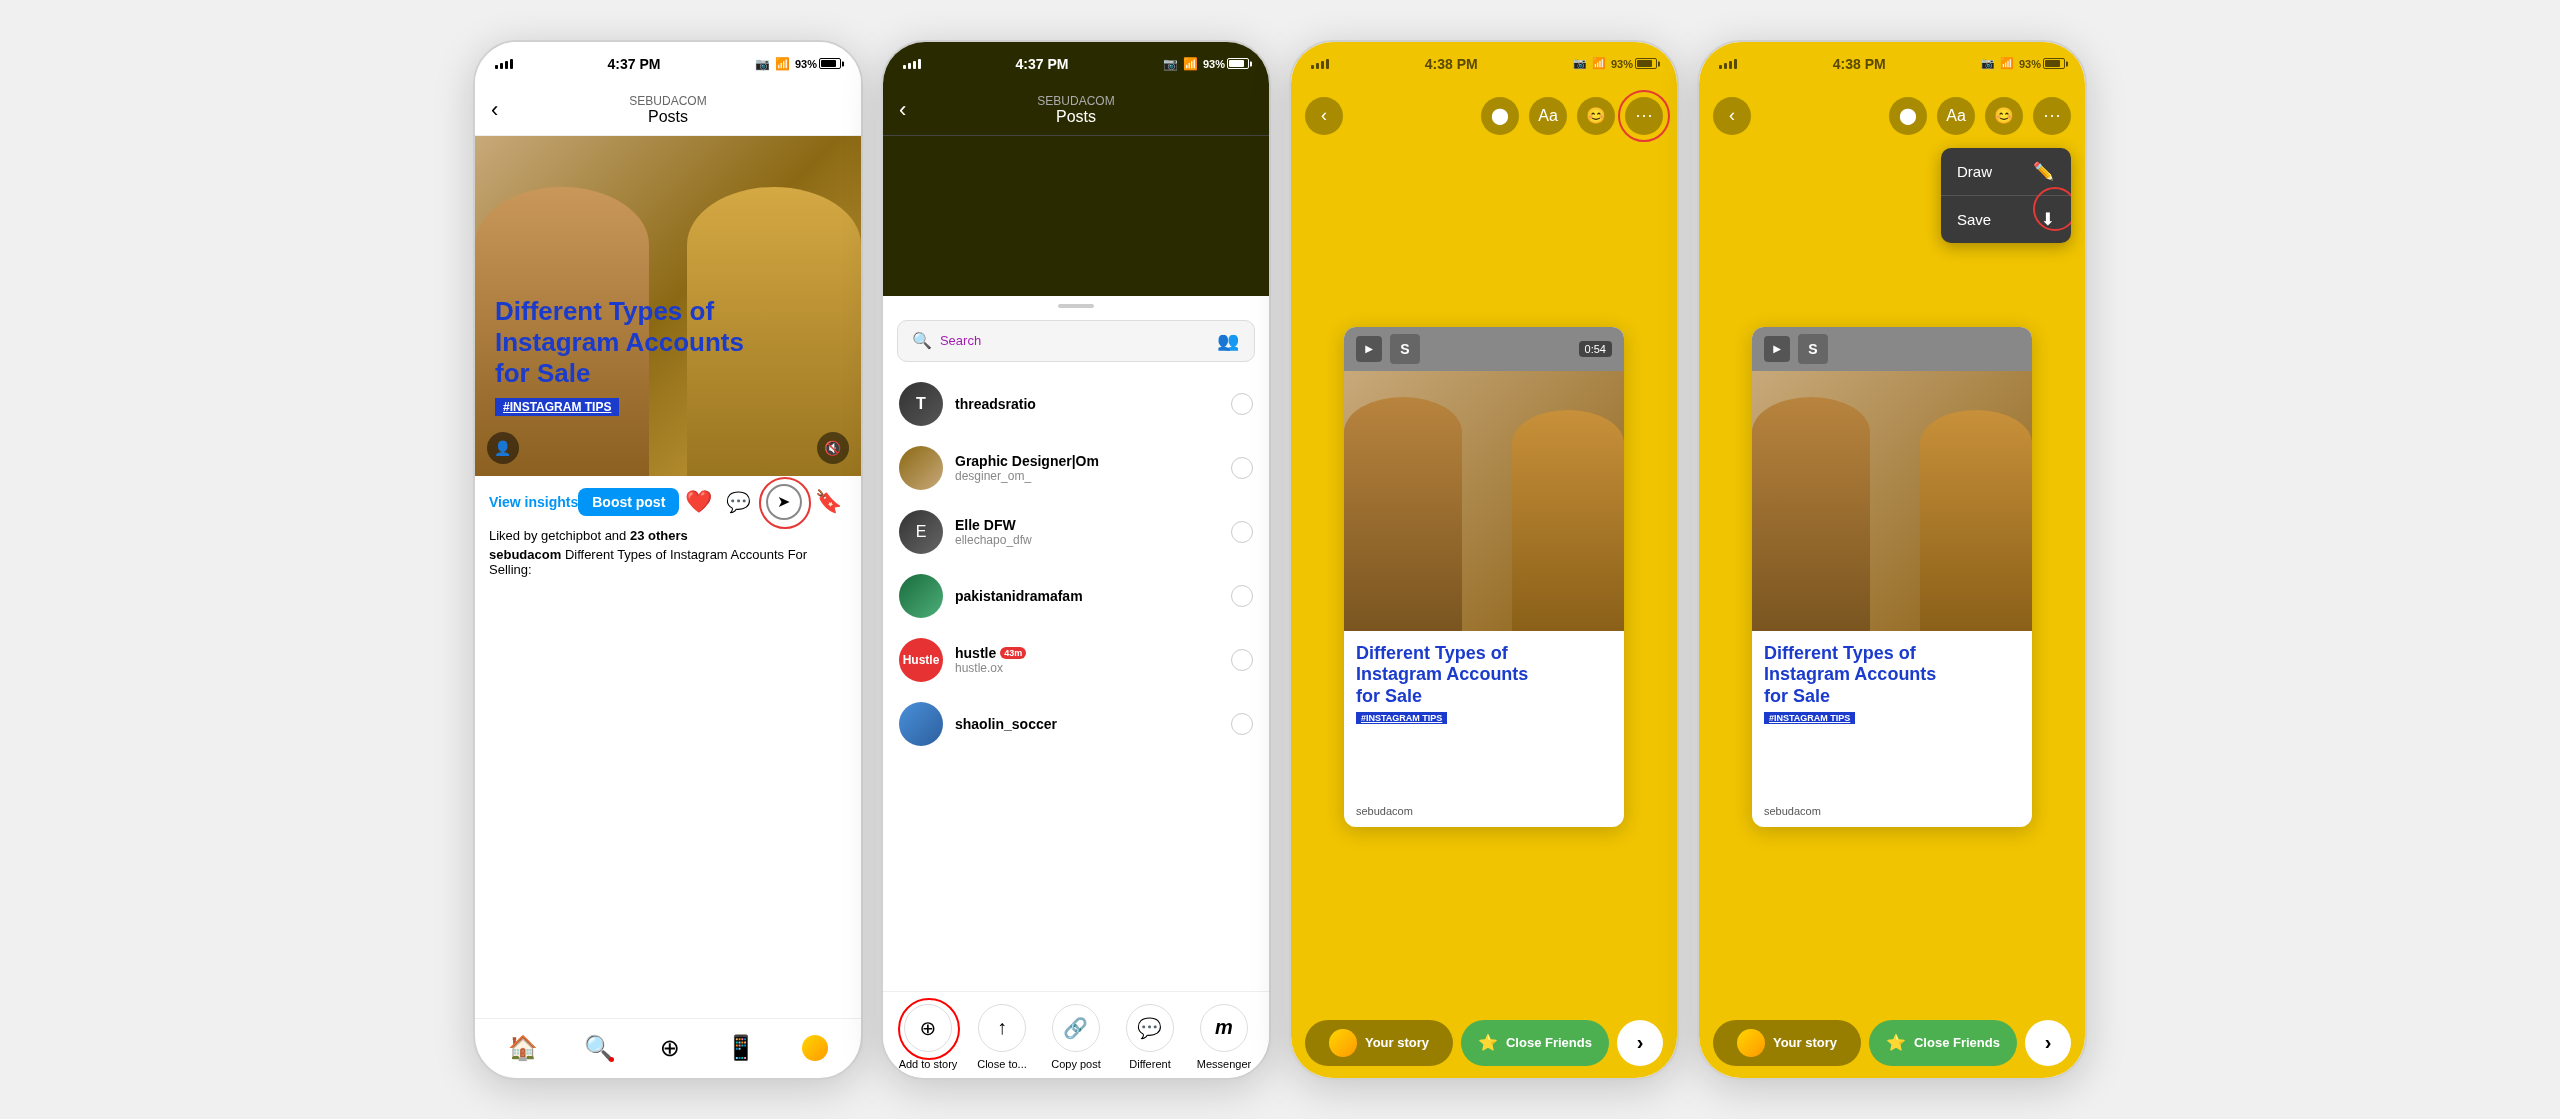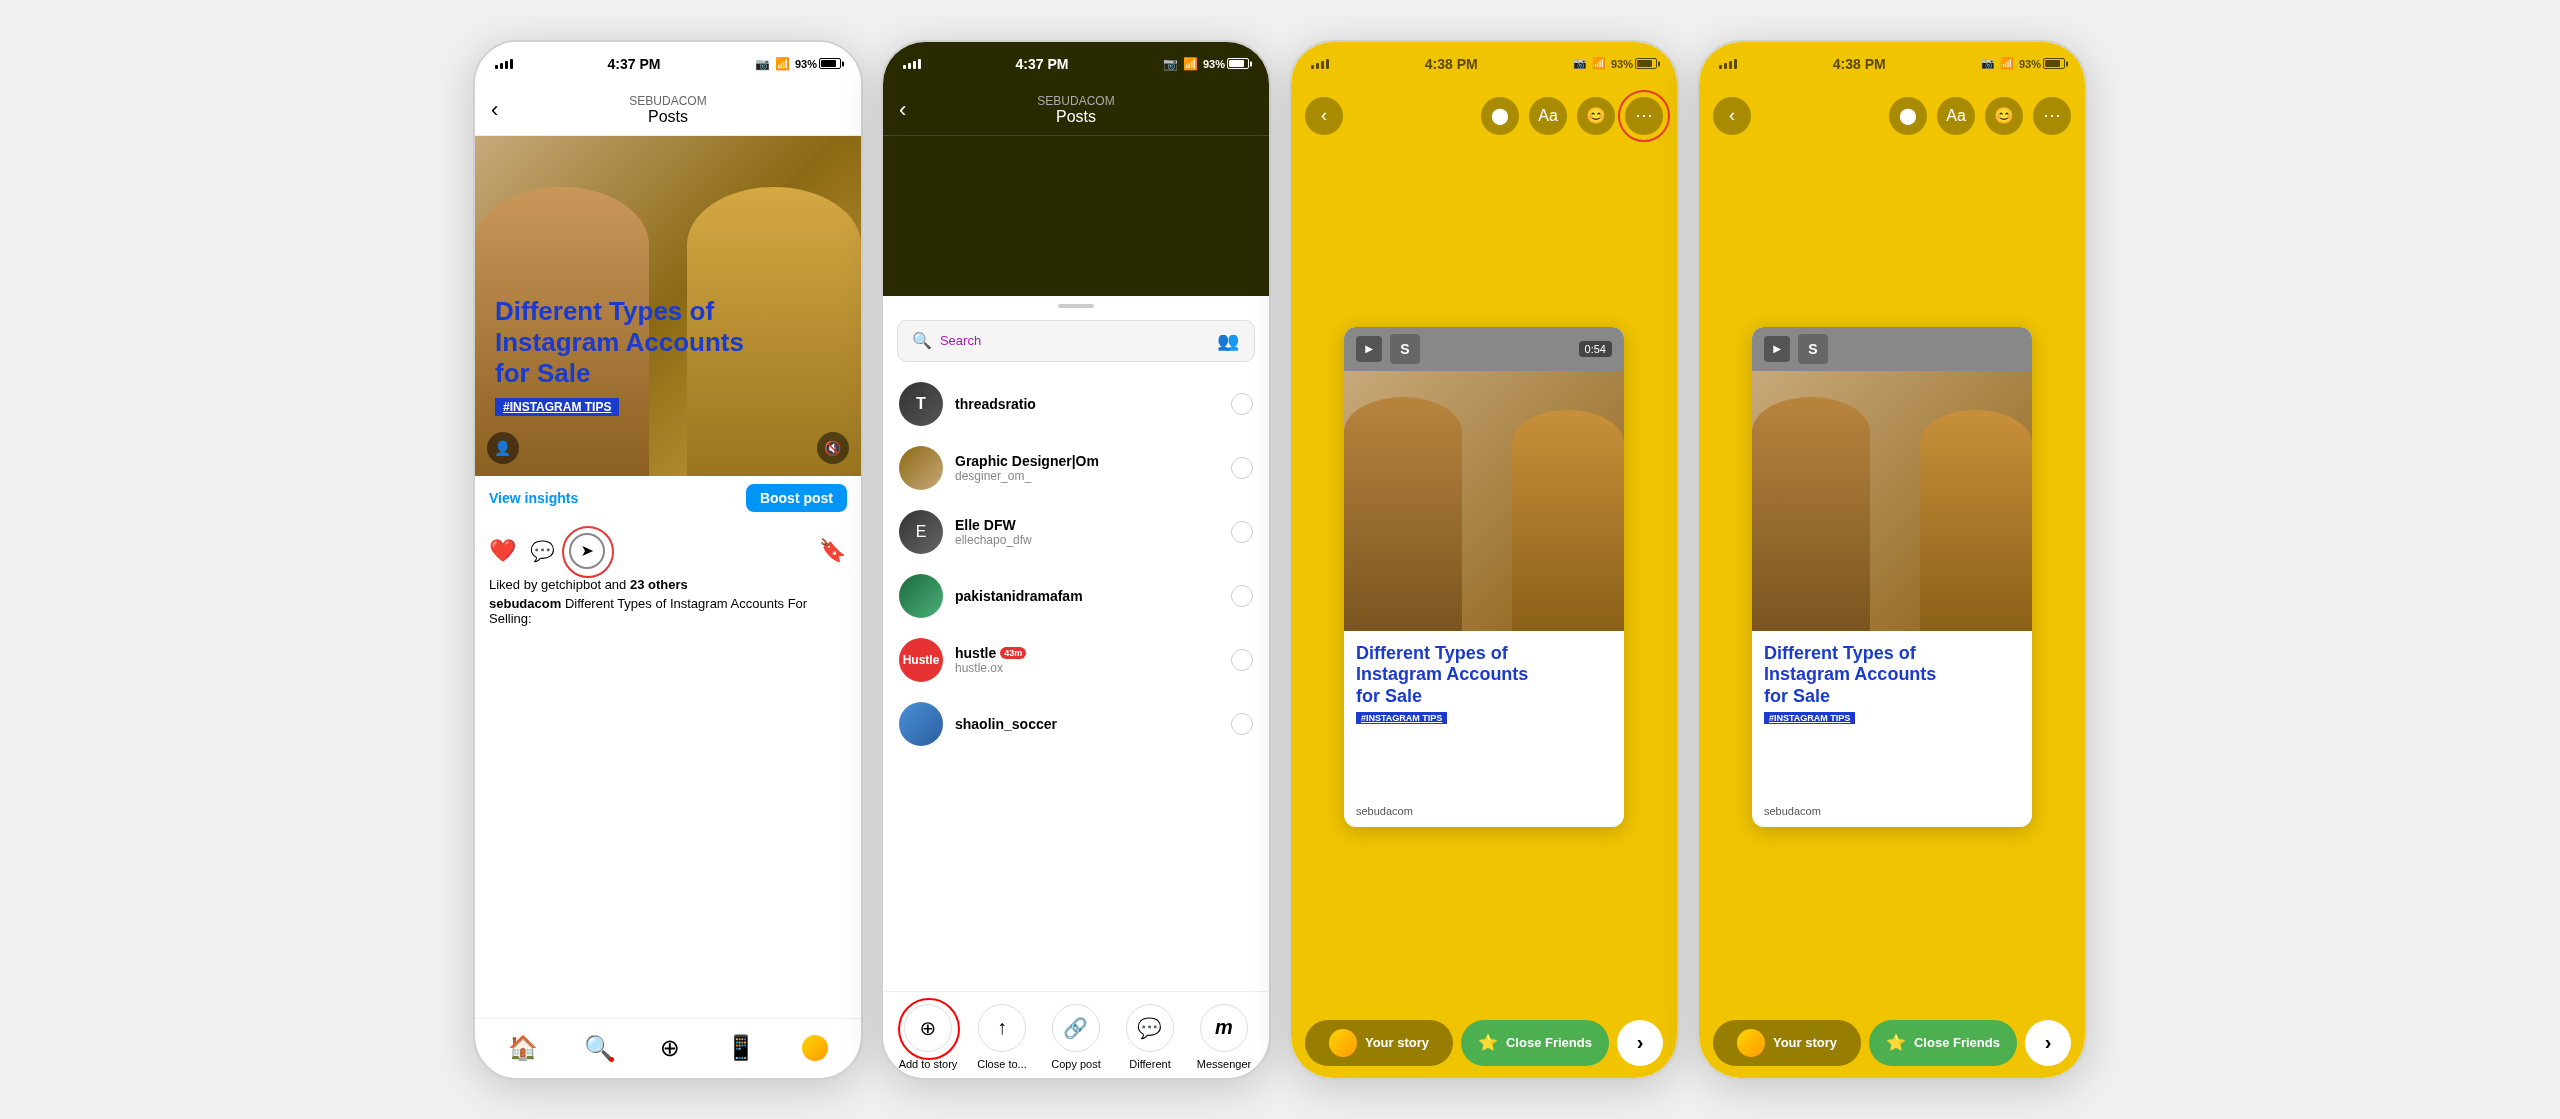--- a/index.html
+++ b/index.html
@@ -139,22 +139,22 @@
       background: rgba(0,0,0,0.5);
       border-radius: 50%;
       display: flex; align-items: center; justify-content: center;
       color: #fff;
       font-size: 14px;
     }
 
     .post-actions-bar {
       padding: 8px 14px;
       display: flex;
-      flex-direction: column;
-      gap: 21px;
+      flex-direction: row;
+      gap: 6px;
       flex-shrink: 0;
     }
     .insights-boost-row {
       display: flex;
       align-items: center;
       justify-content: space-between;
     }
     .view-insights-link {
       color: #0095f6;
       font-size: 14px;
@@ -859,20 +859,33 @@
     <div class="story-top-bar">
       <div class="story-back-btn">‹</div>
       <div class="story-tools">
         <div class="story-tool-btn">⬤</div>
         <div class="story-tool-btn">Aa</div>
         <div class="story-tool-btn">😊</div>
         <div class="story-tool-btn more-btn">···</div>
       </div>
     </div>
 
+    <div class="dropdown-menu">
+      <div class="dropdown-item">
+        <span>Draw</span>
+        <span class="dropdown-icon">✏️</span>
+      </div>
+      <div class="dropdown-item" style="position:relative;">
+        <span>Save</span>
+        <span class="dropdown-icon" style="position:relative;">
+          ⬇
+          <span style="position:absolute;top:-22px;right:-22px;width:44px;height:44px;border:2.5px solid #e53935;border-radius:50%;display:block;"></span>
+        </span>
+      </div>
+    </div>
 
     <div class="story-content">
       <div class="story-card">
         <div class="story-card-header">
           <div class="story-card-logo">▶</div>
           <div class="story-card-sicon">S</div>
         </div>
         <div class="story-card-image">
           <div class="sc-person-left"></div>
           <div class="sc-person-right"></div>

